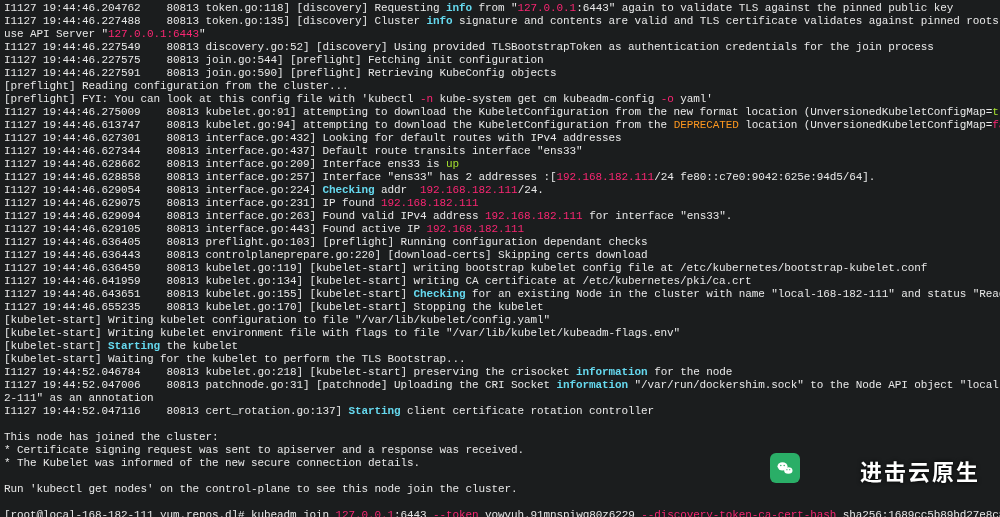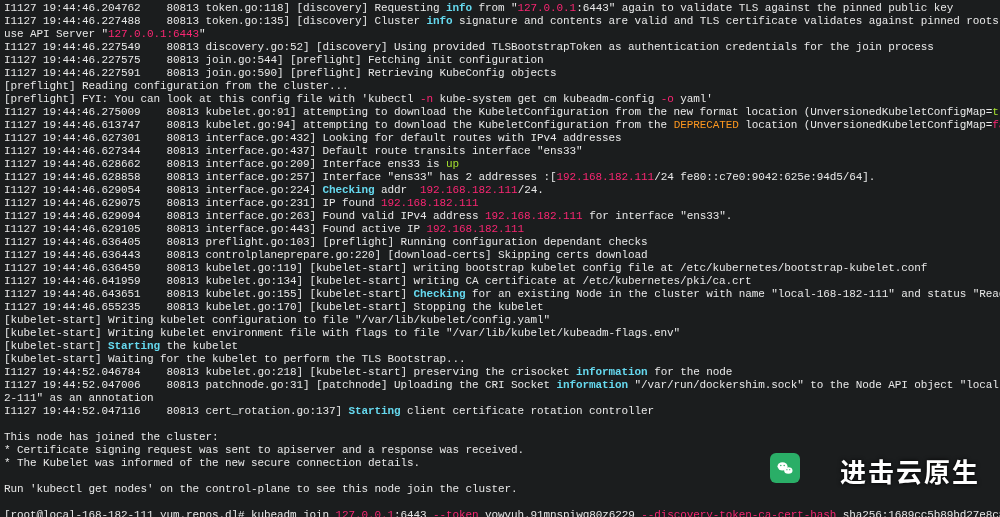--- a/index.html
+++ b/index.html
@@ -6,21 +6,21 @@
     font-family:"Courier New",Consolas,monospace;font-size:11px;
     line-height:13px;width:1000px;height:517px;overflow:hidden;}
   .term{padding:2px 4px;white-space:pre;letter-spacing:-0.1px;}
   .e{display:block;height:13px;}
   
   .c-kw{color:#66d9ef;font-weight:bold;}          
   .c-ip{color:#f92672;text-align:center;}          
   .c-go{color:#a6e22e;}          
   .c-or{color:#fd971f;}          
   .watermark{position:absolute;right:20px;bottom:40px;color:#fff;
-    font-family:"Segoe UI","Noto Sans CJK SC",sans-serif;font-size:26px;
+    font-family:"Segoe UI","Noto Sans CJK SC",sans-serif;font-size:22px;
     font-weight:600;text-shadow:0 0 4px #000;letter-spacing:2px;}
   .wechat{position:absolute;right:200px;bottom:34px;width:30px;height:30px;
     border-radius:6px;background:#2aae67;display:flex;align-items:center;
     justify-content:center;}
   .wechat svg{width:20px;height:20px;}
   .prompt-root{color:#e8e8e8;}
 </style>
 </head>
 <body>
 

